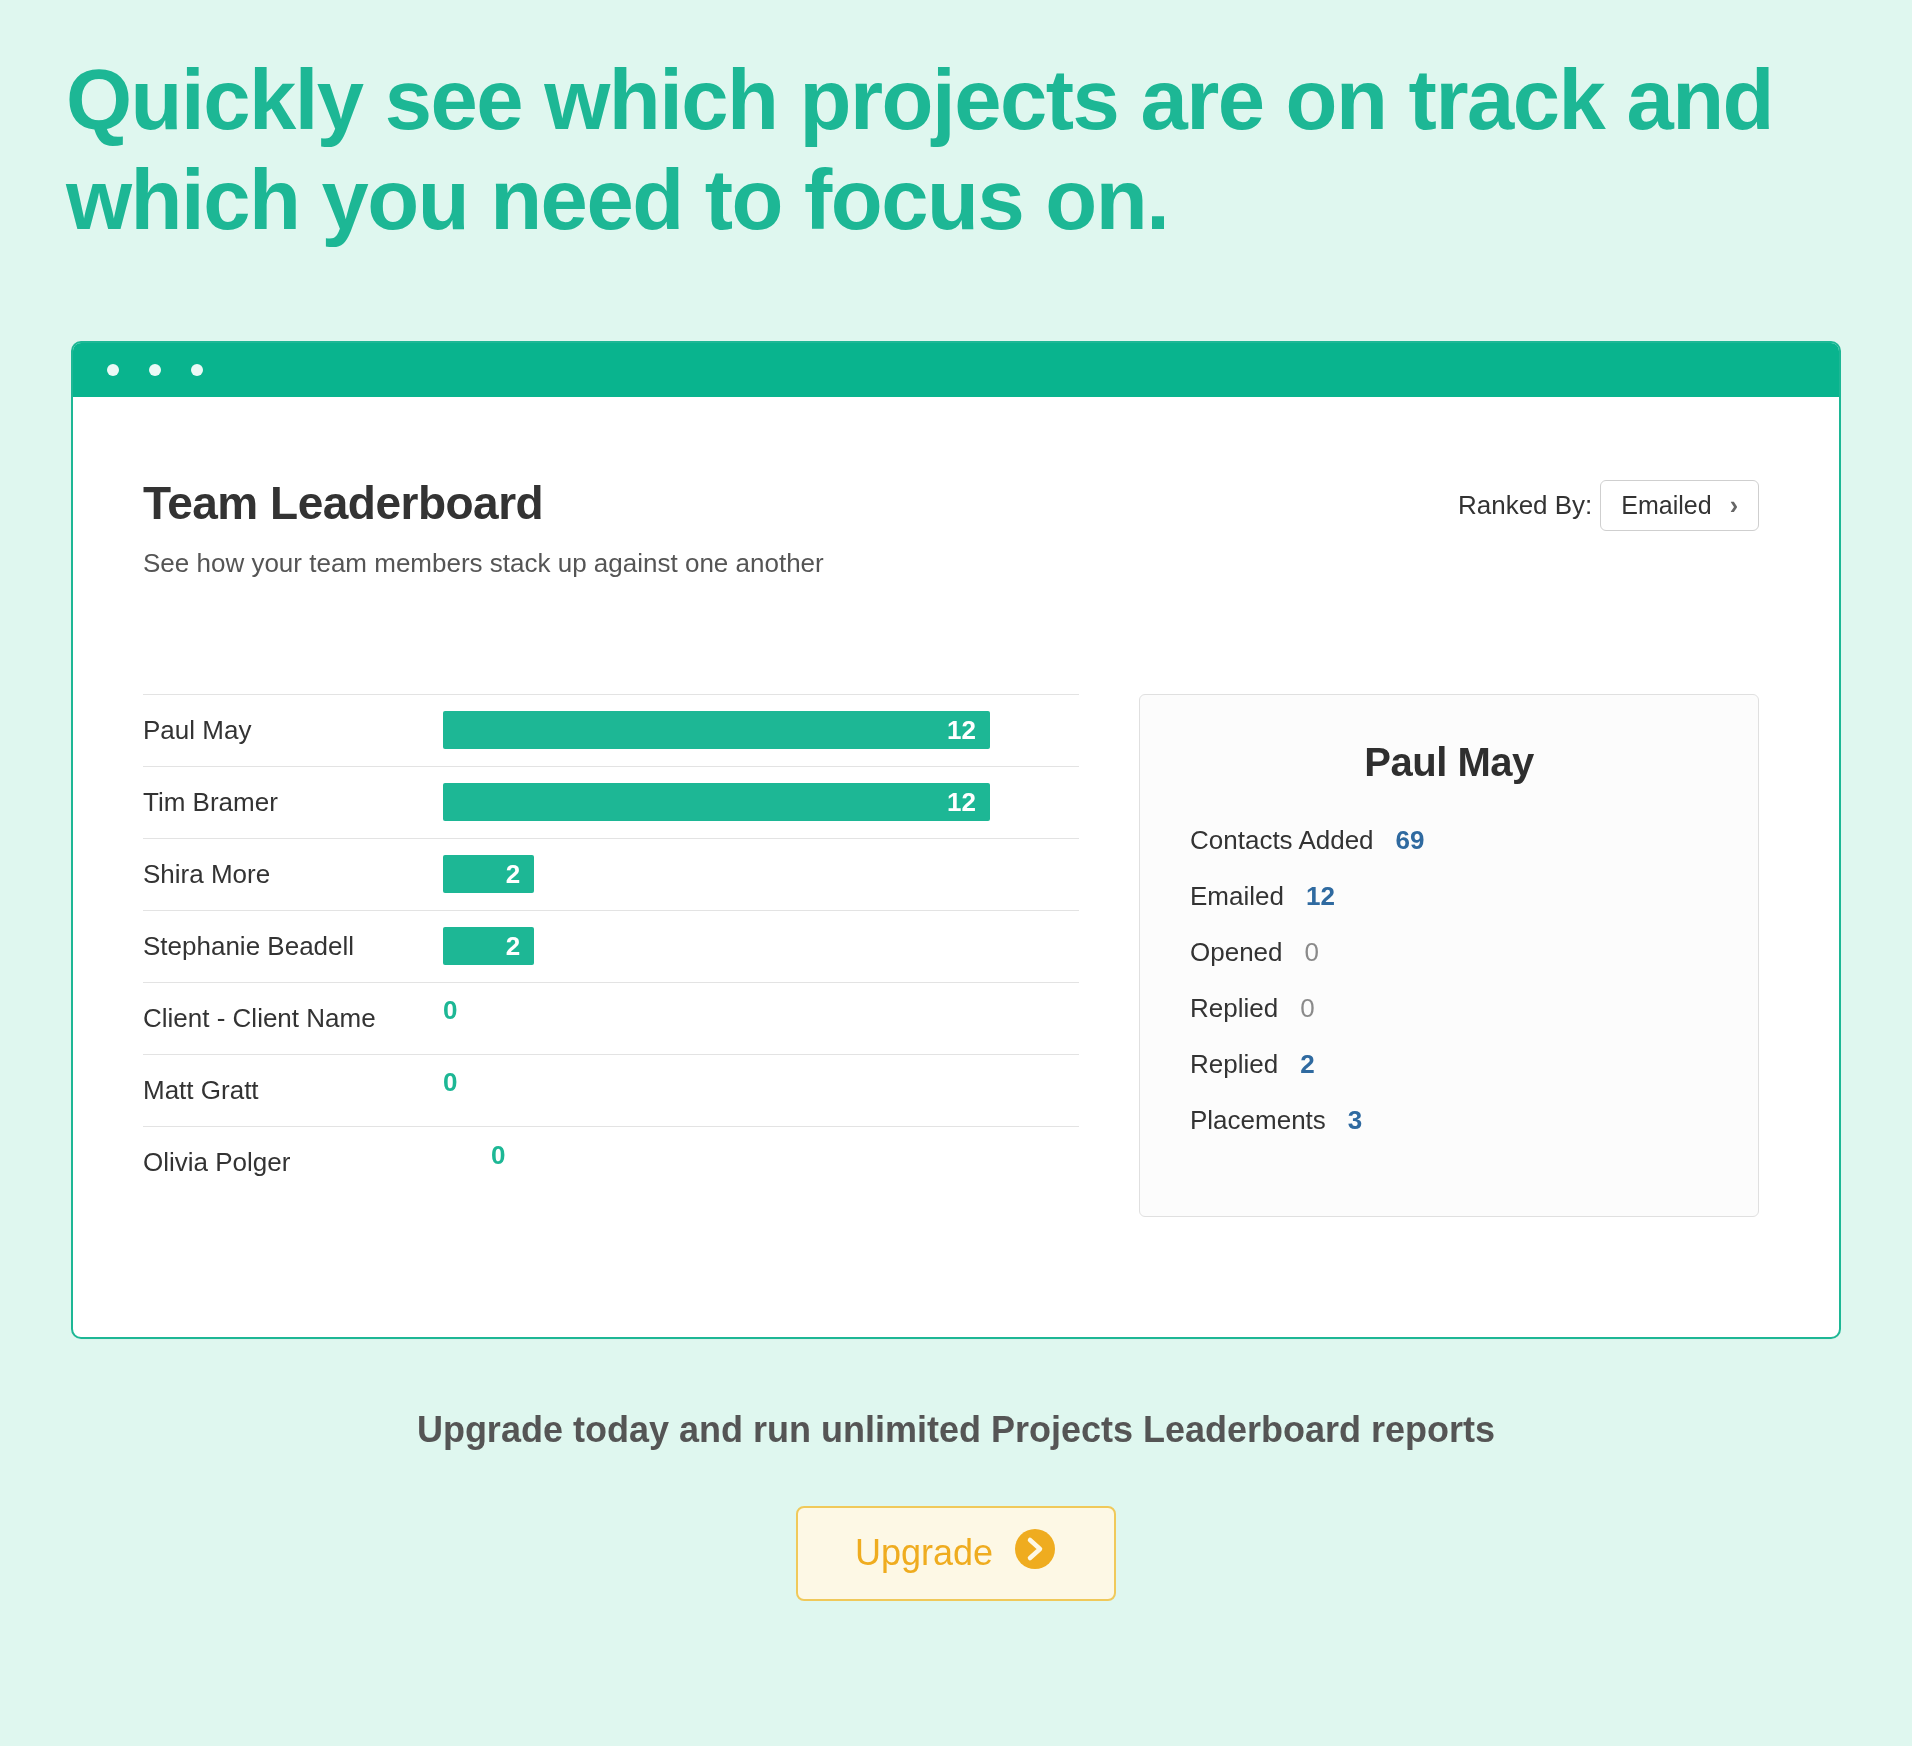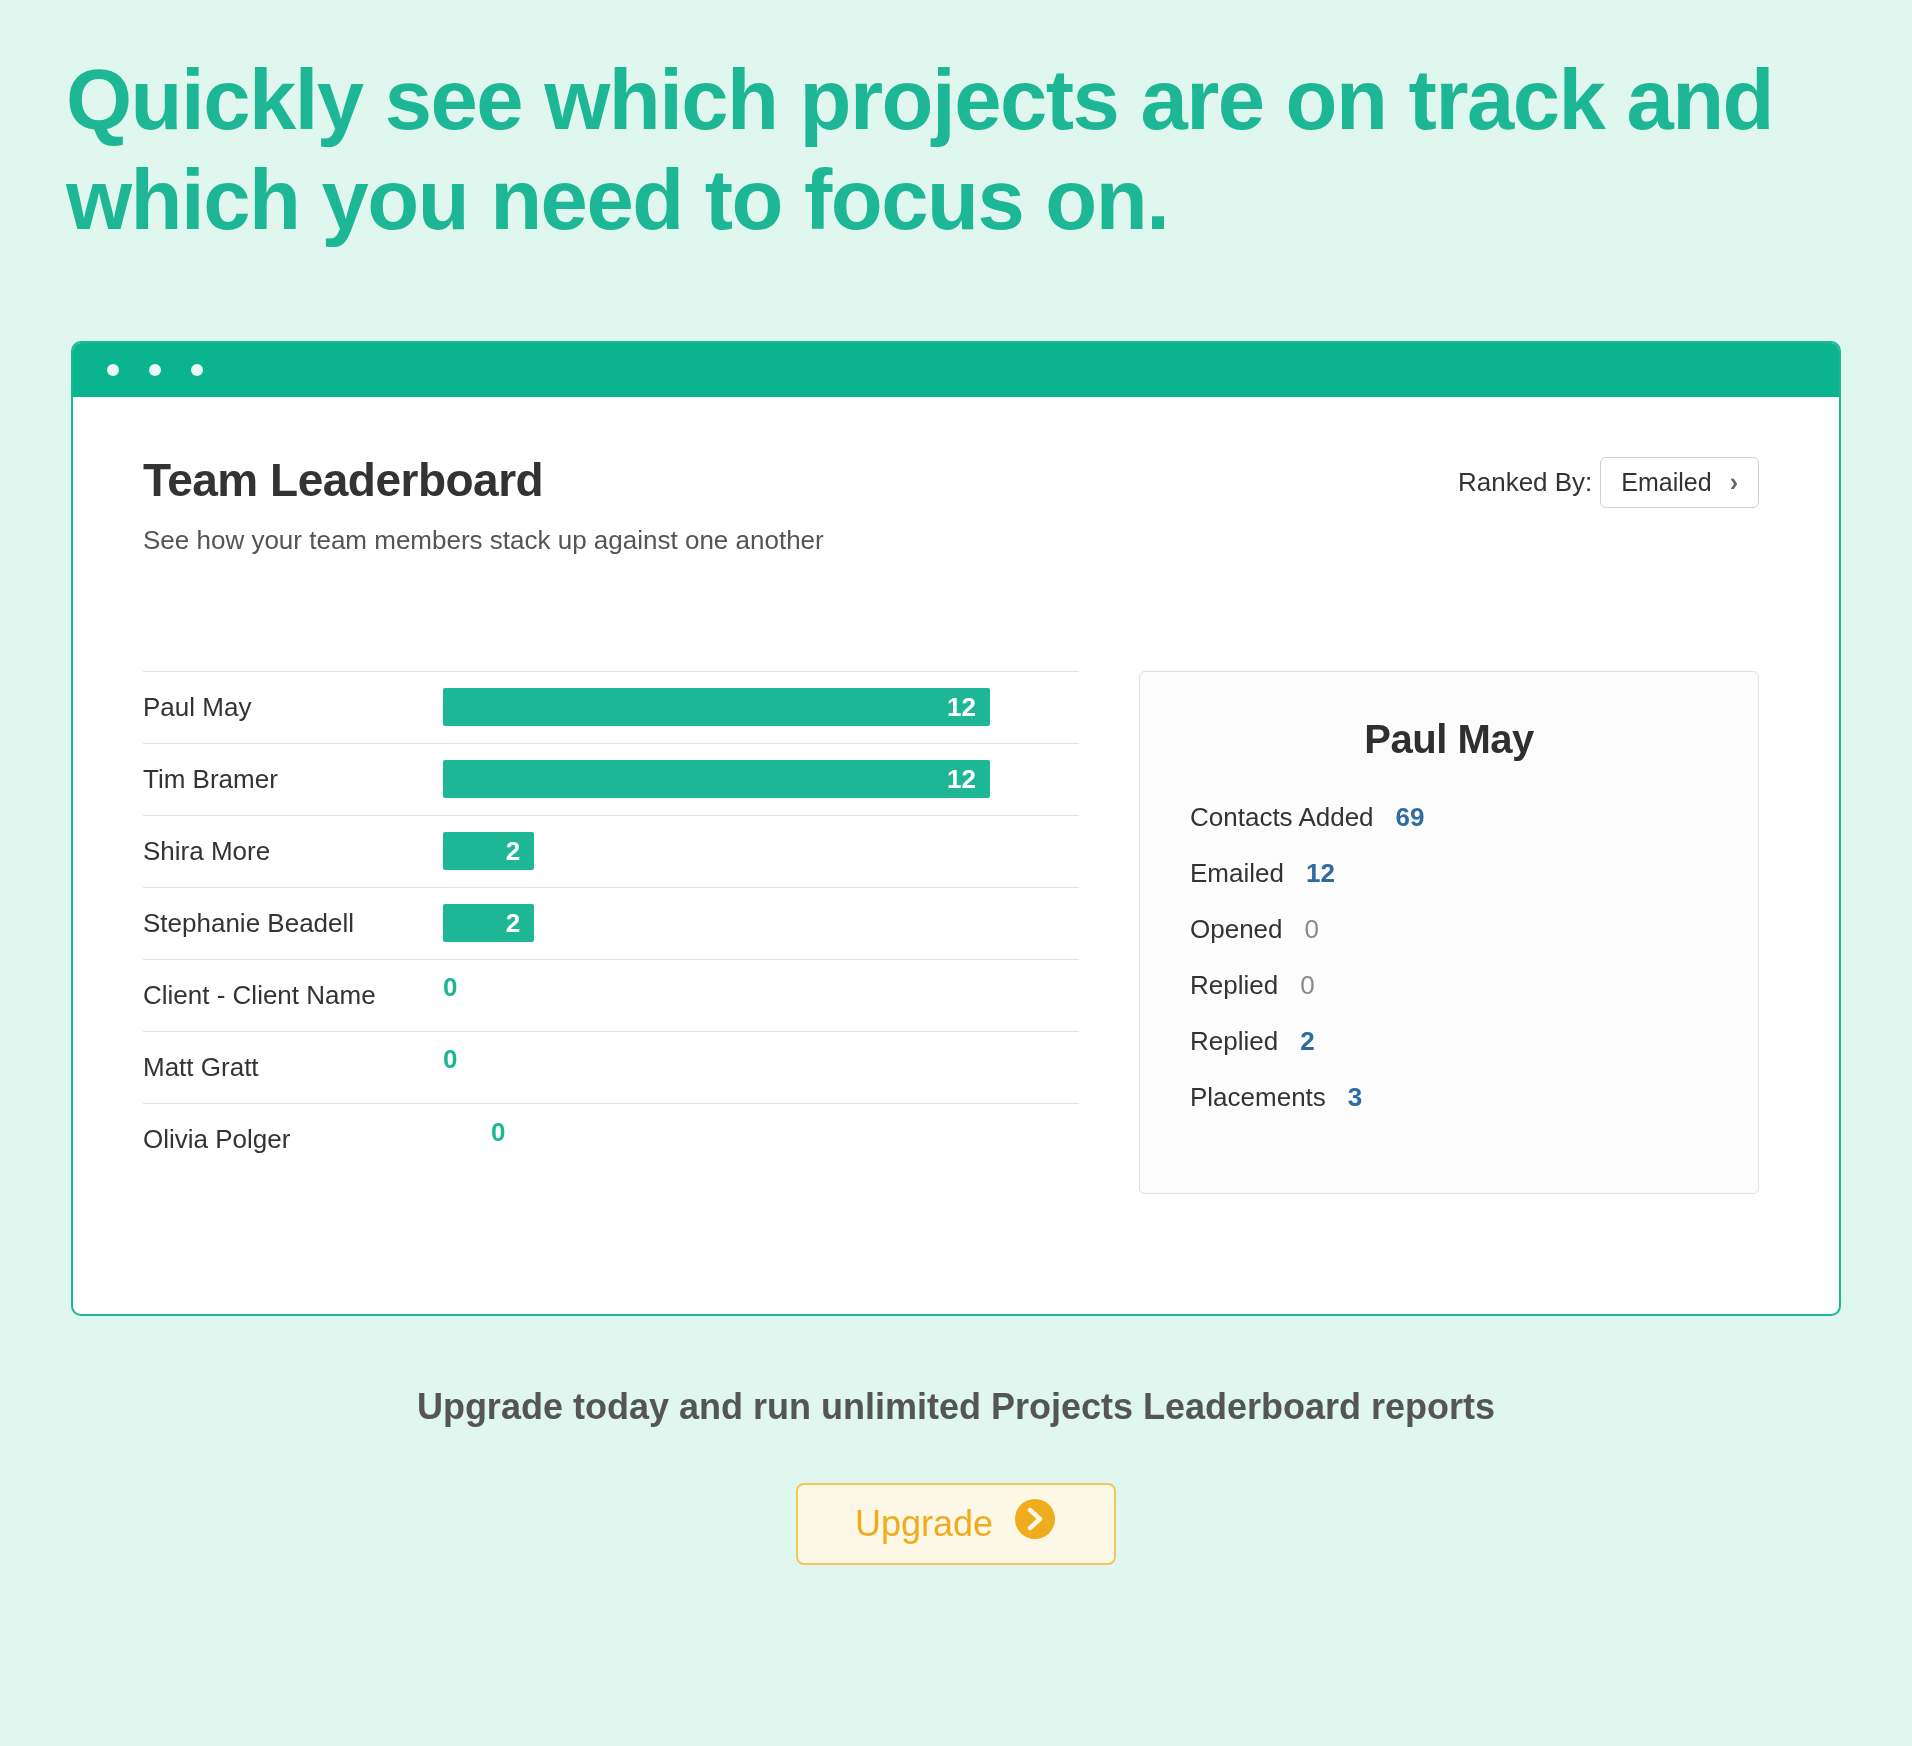--- a/index.html
+++ b/index.html
@@ -52,21 +52,21 @@
     display:flex;
     align-items:center;
     padding-left:34px;
     gap:30px;
   }
   .titlebar .dot{
     width:12px;height:12px;border-radius:50%;
     background:rgba(255,255,255,.92);
   }
   .content{
-    padding:56px 80px 120px 70px;
+    padding:79px 80px 120px 70px;
   }
   .hdr-row{
     display:flex;
     align-items:flex-start;
     justify-content:space-between;
   }
   .page-title{
     margin:0 0 18px;
     font-size:46px;
     font-weight:700;
@@ -187,21 +187,21 @@
     font-weight:600;
     color:#555;
   }
   .upgrade-btn{
     display:flex;
     align-items:center;
     justify-content:center;
     gap:20px;
     margin:55px auto 0;
     width:320px;
-    height:82px;
+    height:95px;
     background:var(--gold-bg);
     border:2.5px solid var(--gold-border);
     border-radius:8px;
     color:var(--gold);
     font-size:36px;
     font-weight:500;
     cursor:pointer;
   }
   .upgrade-btn svg{width:44px;height:44px;}
 </style>

